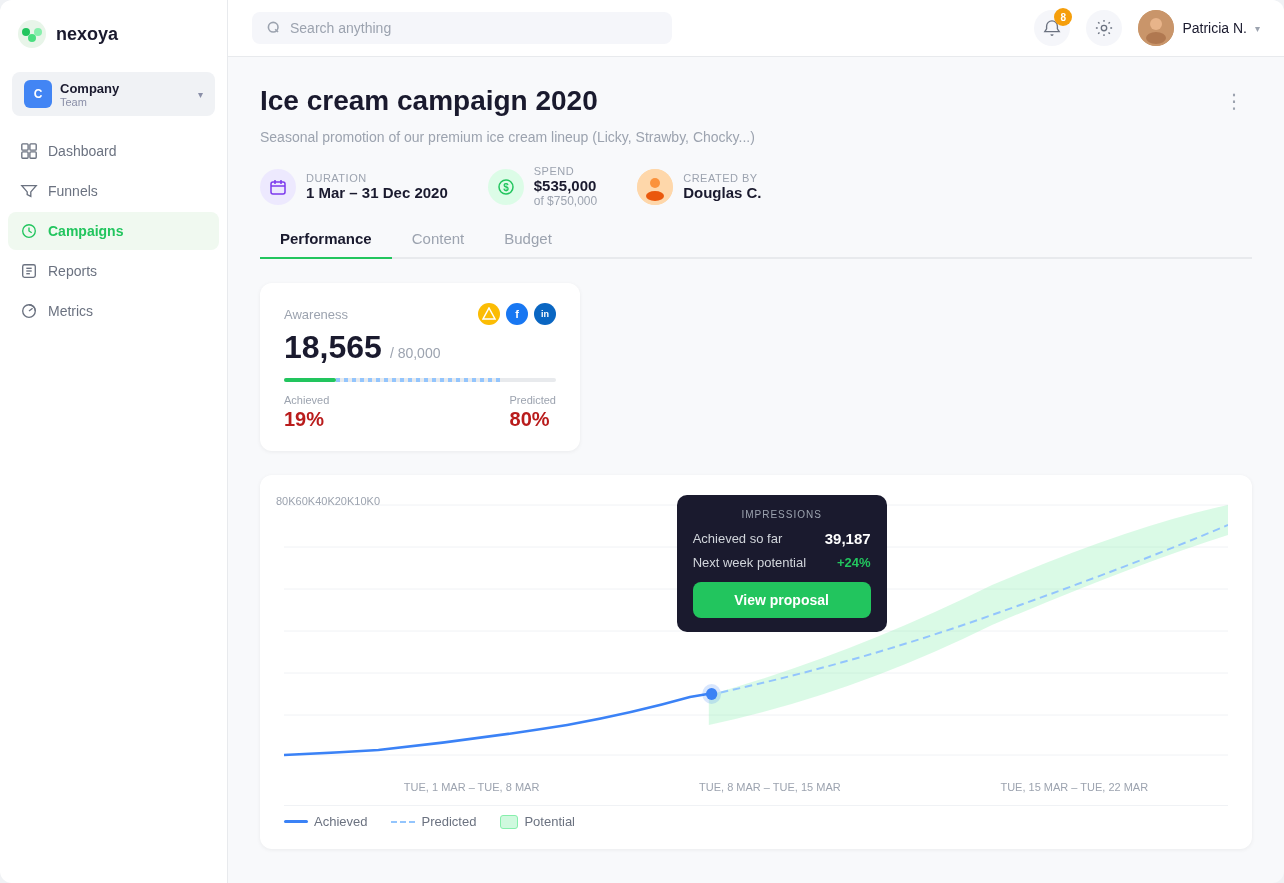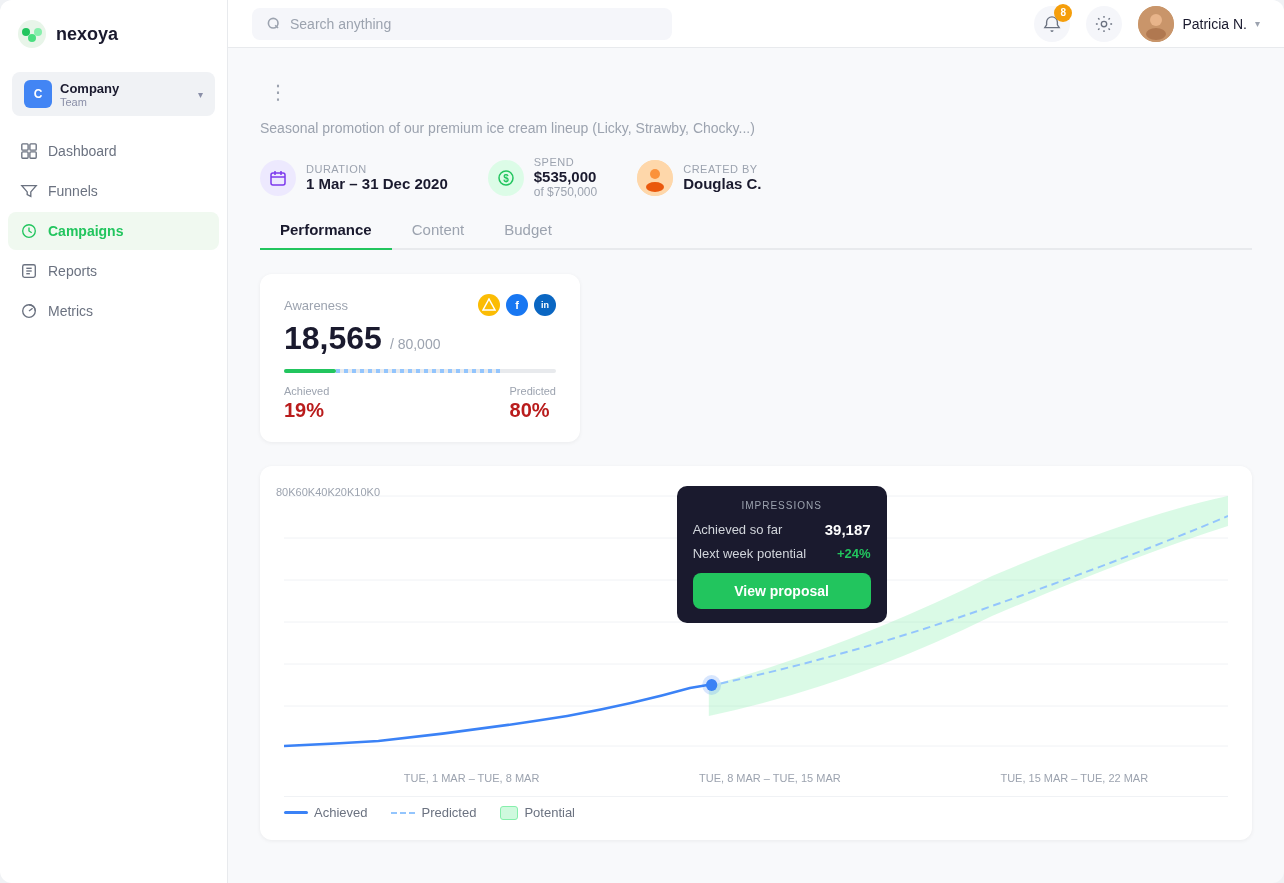--- a/index.html
+++ b/index.html
@@ -78,21 +78,21 @@
       overflow: hidden;
       background: #f8f9fb;
     }
 
     
     .topbar {
       background: #fff;
       display: flex;
       align-items: center;
       padding: 0 24px;
-      height: 48px;
+      height: 57px;
       border-bottom: 1px solid #e8eaed;
       gap: 16px;
     }
     .search-bar {
       flex: 1;
       display: flex;
       align-items: center;
       gap: 8px;
       background: #f5f6fa;
       border-radius: 8px;
@@ -516,20 +516,23 @@
           </svg>
         </div>
         <span style="font-size:14px;color:#1a1a2e;">Patricia N.</span>
         <span style="color:#9ca3af;font-size:10px;">▾</span>
       </div>
     </div>
   </div>
 
   <div class="page-content">
     <div class="page-header">
+      <div>
+        <h1 class="page-title">Ice cream campaign 2020</h1>
+      </div>
       <div class="more-btn">⋮</div>
     </div>
     <p class="page-subtitle">Seasonal promotion of our premium ice cream lineup (Licky, Strawby, Chocky...)</p>
 
     <div class="meta-row">
       <div class="meta-item">
         <div class="meta-icon" style="background:#ede9fe;">
           <svg width="20" height="20" viewBox="0 0 20 20" fill="none">
             <rect x="3" y="5" width="14" height="12" rx="2" stroke="#7c3aed" stroke-width="1.5" fill="none"></rect>
             <line x1="3" y1="9" x2="17" y2="9" stroke="#7c3aed" stroke-width="1.5"></line>

